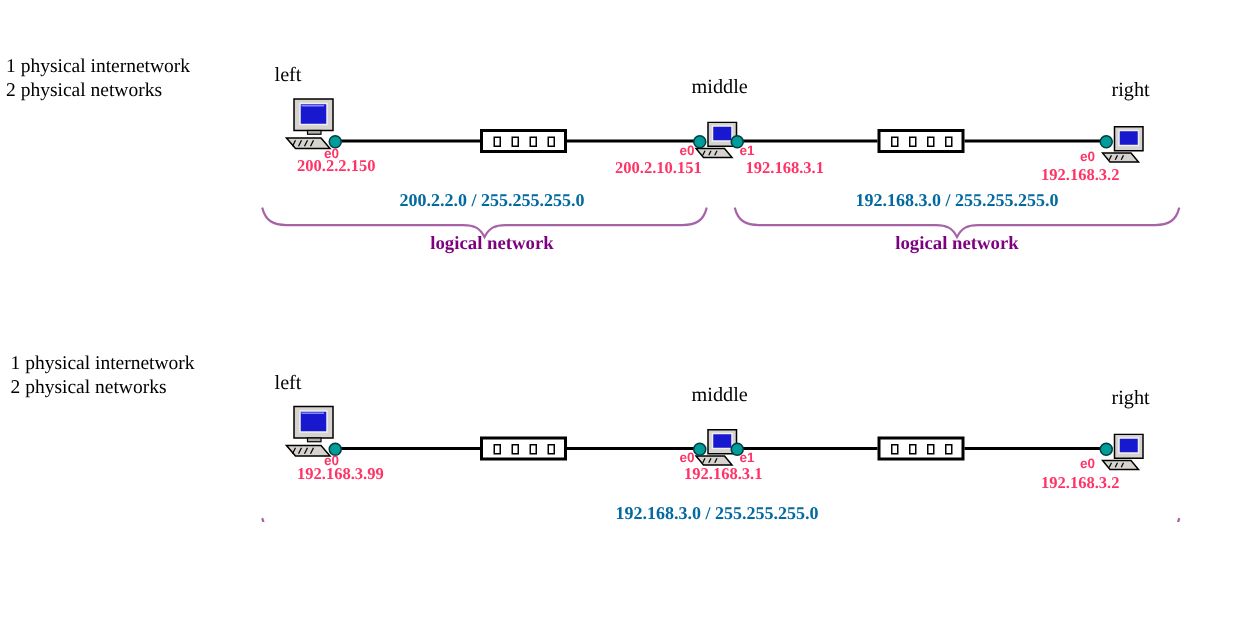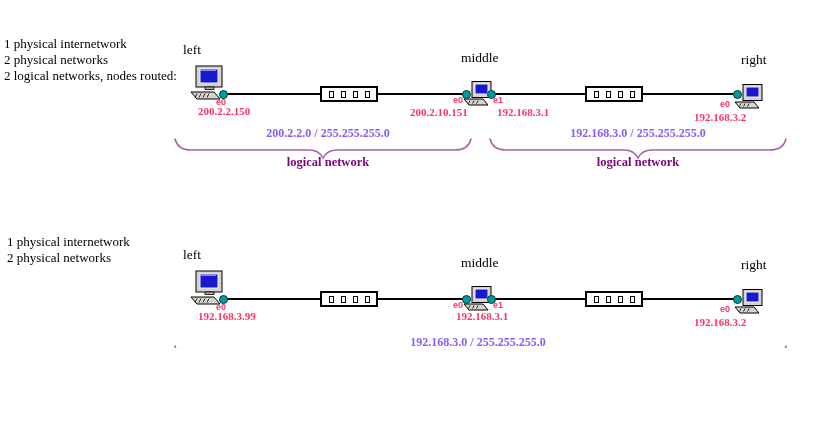--- a/index.html
+++ b/index.html
@@ -12,38 +12,37 @@
   .hub { width:58px; height:16px; background:#fff; border:2px solid #000;
          box-sizing:border-box; display:flex; align-items:center;
          justify-content:center; gap:7px; }
   .port { width:5px; height:7px; background:#fff; border:1px solid #000; box-sizing:border-box; }
   .dot { width:9px; height:9px; border-radius:50%; background:#009c9c;
          border:1px solid #003d3d; box-sizing:border-box; }
   .iface { font-family:"Liberation Sans", sans-serif; font-weight:bold;
            font-size:9px; color:#ff3366; white-space:nowrap; }
   .ip { font-family:Liberation Serif, serif; font-weight:bold;
         font-size:11px; color:#ff3366; white-space:nowrap; }
-  .subnet { font-size:12px; font-weight:bold; color:#8b5cf6;
+  .subnet { font-size:12px; font-weight:bold; color:#0369a1;
             transform:translateX(-50%); white-space:nowrap; }
   .netlabel { font-size:12.5px; font-weight:bold; color:#7d007d;
               transform:translateX(-50%); white-space:nowrap; }
   .brace path { stroke:#a763a7; stroke-width:1.5; fill:none; stroke-linecap:round; }
   svg { display:block; }
 </style>
 </head>
 <body>
 
 <div class="scene">
 
   <div>
 
     <div class="abs caption" style="left:4px; top:36px;">
       <span style="display:block">1 physical internetwork</span>
       <span style="display:block">2 physical networks</span>
-      <span style="display:block">2 logical networks, nodes routed:</span>
     </div>
 
     <div class="abs wire" style="left:223px; top:93px; width:99px;"></div>
     <div class="abs wire" style="left:378px; top:93px; width:88px;"></div>
     <div class="abs wire" style="left:491px; top:93px; width:96px;"></div>
     <div class="abs wire" style="left:641px; top:93px; width:96px;"></div>
 
     <div class="abs hub" style="left:320px; top:86px;">
       <span class="port"></span>
       <span class="port"></span>

